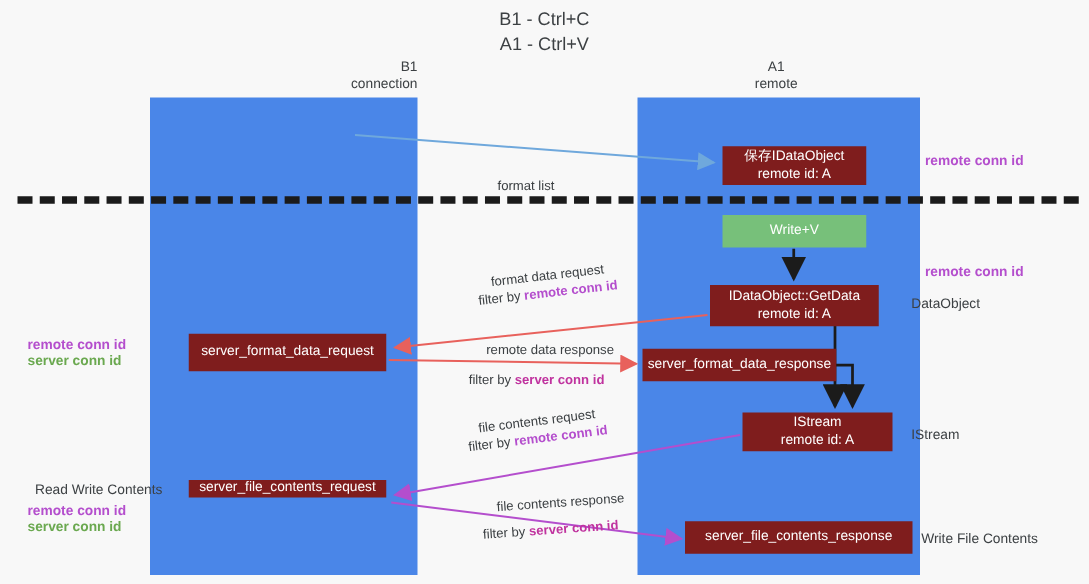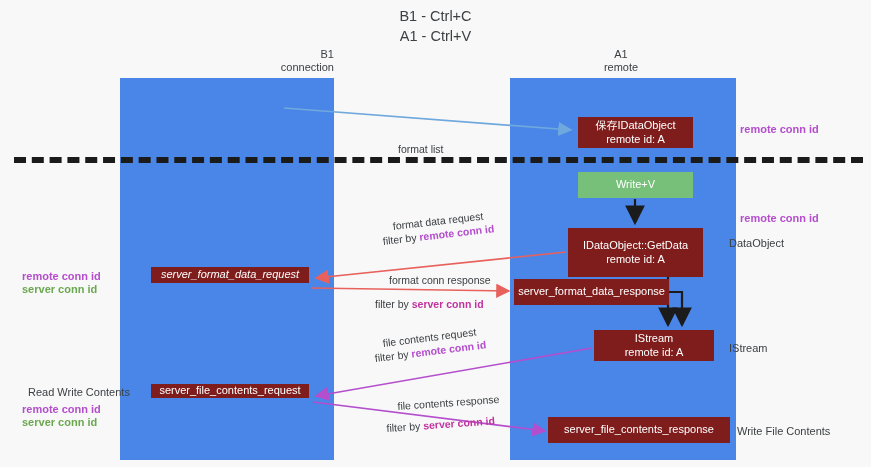--- a/index.html
+++ b/index.html
@@ -68,22 +68,22 @@
     text-align: center;
     white-space: pre-line;
     z-index: 4;
   }
   .node.green  { background: #77c07a; }
   .node.orange { background: #7f1d1d; }
 
   #n-ctrlc   { left: 158px; top: 95px;  width: 125px; height: 26px; }
   #n-saveido { left: 578px; top: 117px; width: 115px; height: 31px; }
   #n-ctrlv   { left: 578px; top: 172px; width: 115px; height: 26px; }
-  #n-getdata { left: 568px; top: 228px; width: 135px; height: 49px; }
-  #n-sfdreq  { left: 151px; top: 267px; width: 158px; height: 16px; font-style: italic; }
+  #n-getdata { left: 568px; top: 228px; width: 135px; height: 33px; }
+  #n-sfdreq  { left: 151px; top: 267px; width: 158px; height: 30px; }
   #n-sfdresp { left: 514px; top: 279px; width: 155px; height: 26px; }
   #n-istream { left: 594px; top: 330px; width: 120px; height: 31px; }
   #n-sfcreq  { left: 151px; top: 384px; width: 158px; height: 14px; }
   #n-sfcresp { left: 548px; top: 417px; width: 182px; height: 26px; }
 
   
   .side {
     position: absolute;
     font-size: 11px;
     line-height: 14px;
@@ -207,21 +207,21 @@
   <div class="side sc" id="s-left-sc1">server conn id</div>
   <div class="side plain" id="s-left-rfc">Read Write Contents</div>
   <div class="side rc" id="s-left-rc2">remote conn id</div>
   <div class="side sc" id="s-left-sc2">server conn id</div>
 
   <div class="edge-label" id="e-formatlist">format list</div>
 
   <div class="edge-label" id="e-fdr">format data request</div>
   <div class="edge-label" id="e-fdrf"><span>filter by </span><span class="k-rc">remote conn id</span></div>
 
-  <div class="edge-label" id="e-fdresp">format conn response</div>
+  <div class="edge-label" id="e-fdresp">remote data response</div>
   <div class="edge-label" id="e-fdrespf"><span>filter by </span><span class="k-sc">server conn id</span></div>
 
   <div class="edge-label" id="e-fcr">file contents request</div>
   <div class="edge-label" id="e-fcrf"><span>filter by </span><span class="k-rc">remote conn id</span></div>
 
   <div class="edge-label" id="e-fcresp">file contents response</div>
   <div class="edge-label" id="e-fcrespf"><span>filter by </span><span class="k-sc">server conn id</span></div>
 
 </div>
 

